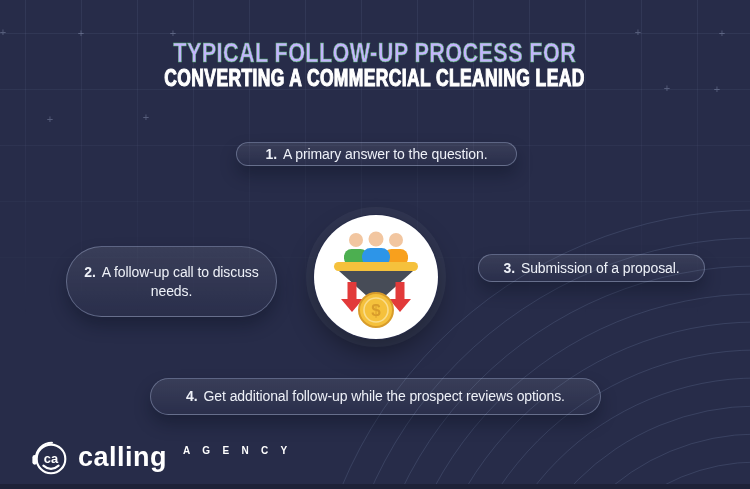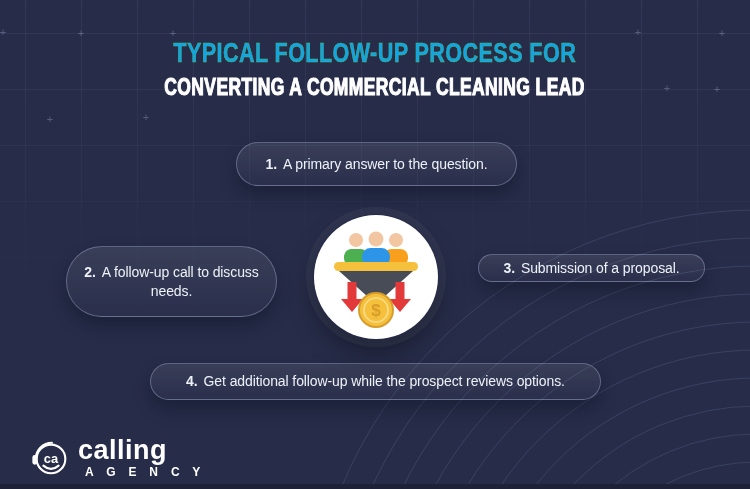--- a/index.html
+++ b/index.html
@@ -24,49 +24,49 @@
   .plus-mark{
     position:absolute;color:rgba(196,209,238,0.30);
     font-size:11px;font-weight:400;line-height:1;transform:translate(-50%,-50%);
     pointer-events:none;
   }
   .bottom-strip{position:absolute;left:0;right:0;bottom:0;height:5px;background:#1e2238;}
   
   .title{position:absolute;top:40px;left:0;width:100%;text-align:center;line-height:1;}
   .title-line{display:block;}
   .title-line .squeeze{display:inline-block;transform:scaleX(0.8);transform-origin:50% 50%;white-space:nowrap;}
-  .title-line1{color:#0ea5e9;font-size:27px;font-weight:700;letter-spacing:0.5px;-webkit-text-stroke:0.5px #53ba68;margin-bottom:9px;}
+  .title-line1{color:#c4b5fd;font-size:27px;font-weight:700;letter-spacing:0.5px;-webkit-text-stroke:0.5px #53ba68;}
   .title-line2{color:#ffffff;font-size:23px;font-weight:700;letter-spacing:0.5px;-webkit-text-stroke:1.1px #ffffff;}
   .title-line2 .squeeze{transform:scaleX(0.76);}
   
   .pill{
     position:absolute;display:flex;align-items:center;justify-content:center;
     text-align:center;border-radius:999px;
     border:1px solid rgba(178,192,226,0.38);
     background:linear-gradient(180deg, rgba(255,255,255,0.085), rgba(255,255,255,0.015));
     box-shadow:0 9px 16px rgba(9,13,28,0.35);
     color:#eef1f8;font-size:14px;font-weight:500;letter-spacing:-0.1px;
     padding:4px 14px;line-height:1.35;
   }
   .pill .num{font-weight:600;margin-right:6px;}
-  .pill-1{left:236px;top:142px;width:281px;height:44px;white-space:nowrap;}
+  .pill-1{left:236px;top:142px;width:281px;height:24px;white-space:nowrap;}
   .pill-2{left:66px;top:246px;width:211px;height:71px;}
   .pill-3{left:478px;top:254px;width:227px;height:28px;white-space:nowrap;}
-  .pill-4{left:150px;top:363px;width:451px;height:37px;white-space:nowrap;}
+  .pill-4{left:150px;top:378px;width:451px;height:37px;white-space:nowrap;}
   
   .center-badge{
     position:absolute;left:313px;top:214px;width:126px;height:126px;border-radius:50%;
     box-shadow:0 0 0 7px rgba(225,238,238,0.05), 0 12px 26px rgba(0,0,0,0.38);
   }
   .center-badge svg{display:block;}
   
   .logo{position:absolute;left:30px;top:434px;display:flex;align-items:center;gap:6px;color:#ffffff;}
-  .logo-word{display:flex;flex-direction:column;}
+  .logo-word{display:flex;flex-direction:row;}
   .logo-brand{font-size:27px;font-weight:700;letter-spacing:0.5px;line-height:1;}
-  .logo-sub{font-size:12px;font-weight:600;letter-spacing:4.8px;margin-top:2px;margin-left:7px;line-height:1;}
+  .logo-sub{font-size:10px;font-weight:600;letter-spacing:4.8px;margin-top:2px;margin-left:16px;line-height:1;}
 </style>
 </head>
 <body>
 
 <div class="stage">
 
   <svg class="arcs" width="750" height="489" viewBox="0 0 750 489">
     <g fill="none" stroke="rgba(151,170,214,0.17)" stroke-width="1">
       <circle cx="757" cy="660" r="170"></circle>
       <circle cx="757" cy="660" r="198"></circle>

